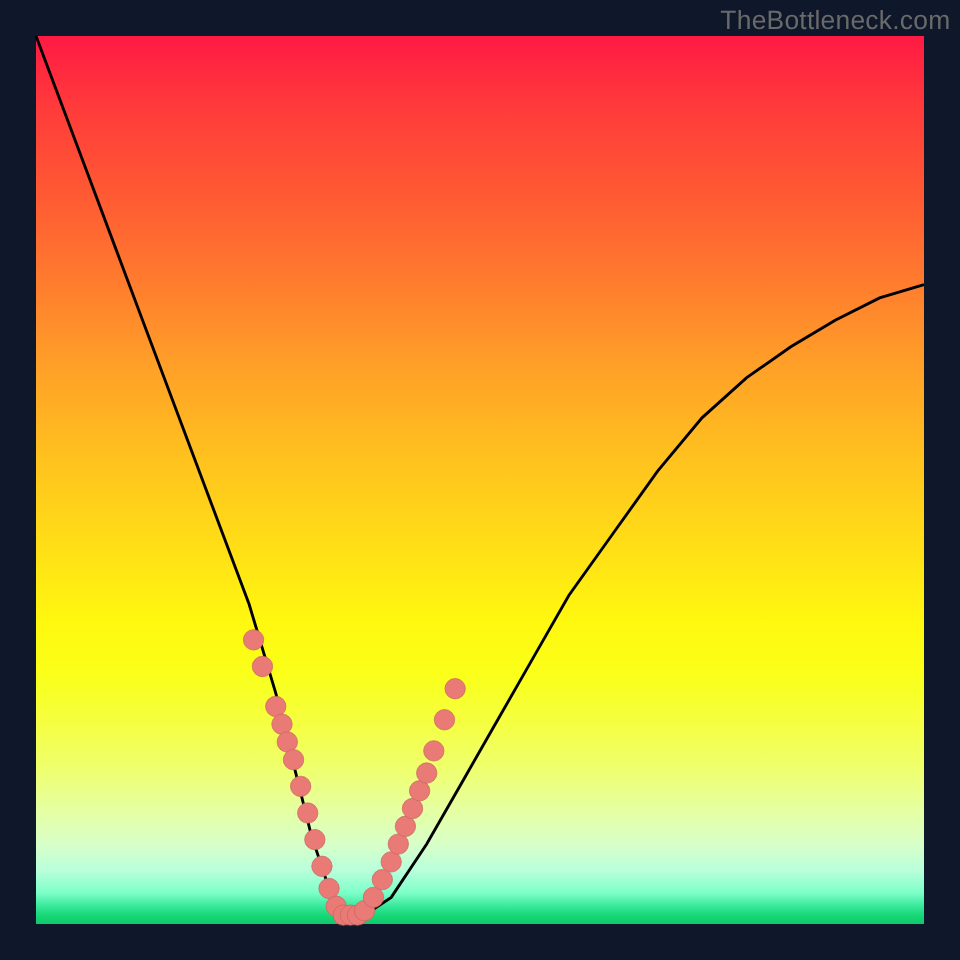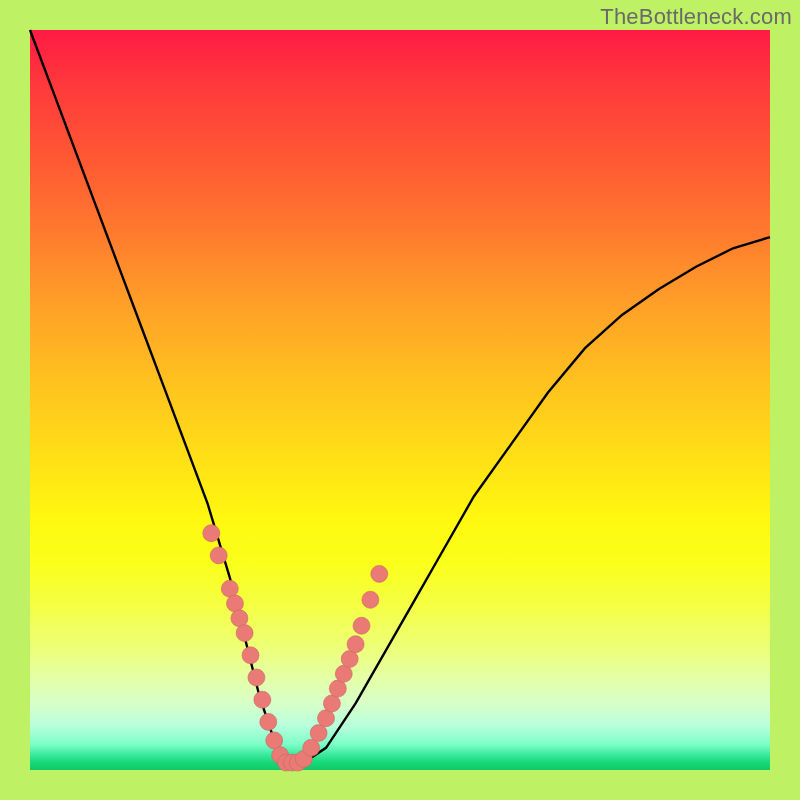--- a/index.html
+++ b/index.html
@@ -10,21 +10,21 @@
     overflow: hidden;
     background: #000;
     font-family: Arial, Helvetica, sans-serif;
   }
   .frame {
     position: absolute;
     left: 0;
     top: 0;
     width: 800px;
     height: 800px;
-    background: #bef264;
+    background: #0f172a;
   }
   .plot {
     position: absolute;
     left: 30px;
     top: 30px;
     width: 740px;
     height: 740px;
     background: linear-gradient(to bottom,
       #ff1a44 0%,
       #ff3b3b 8%,

